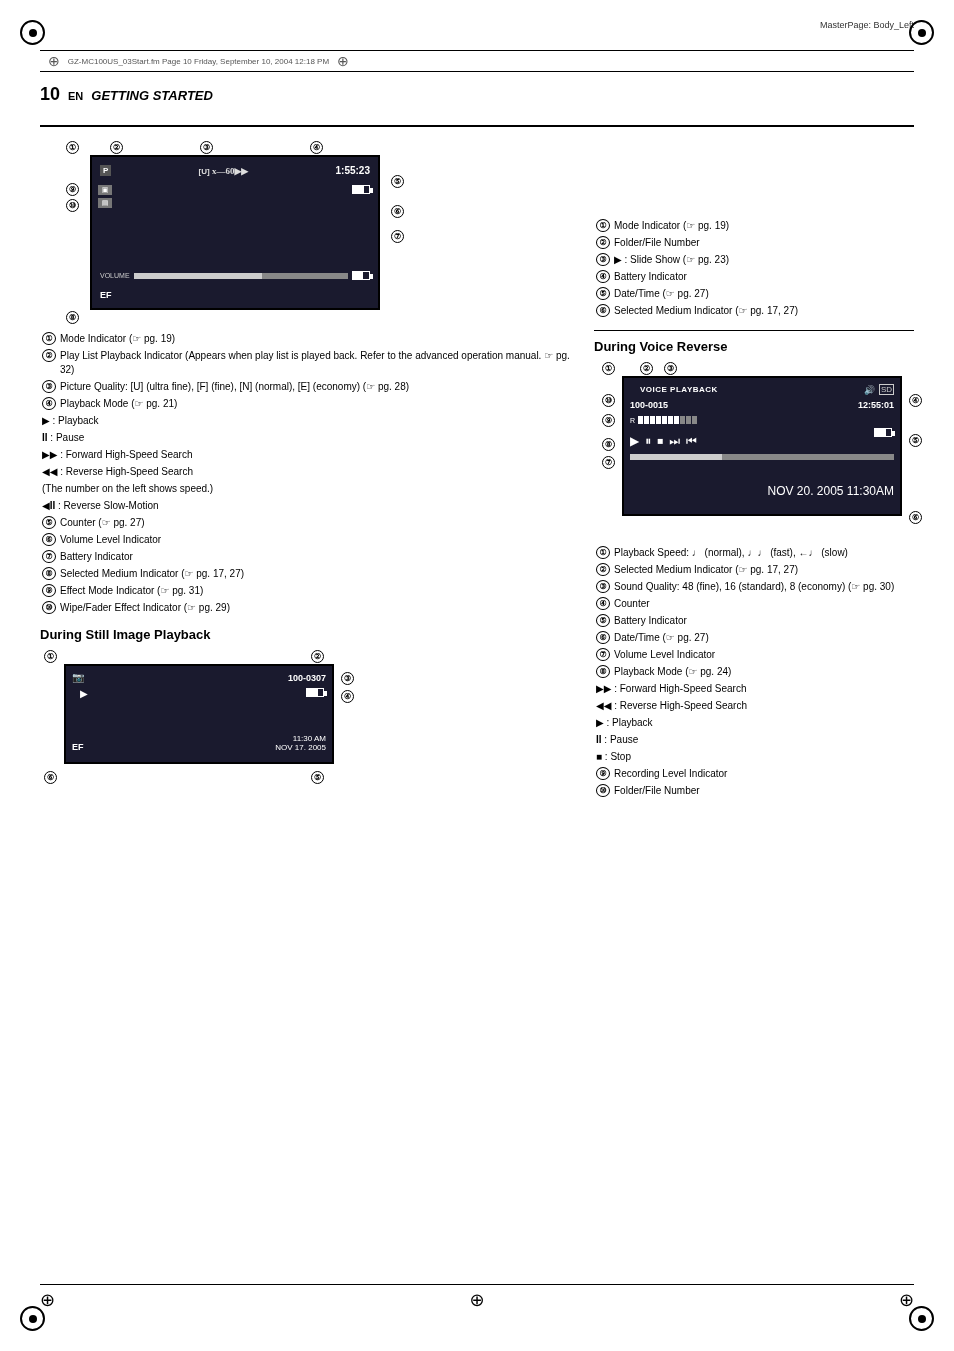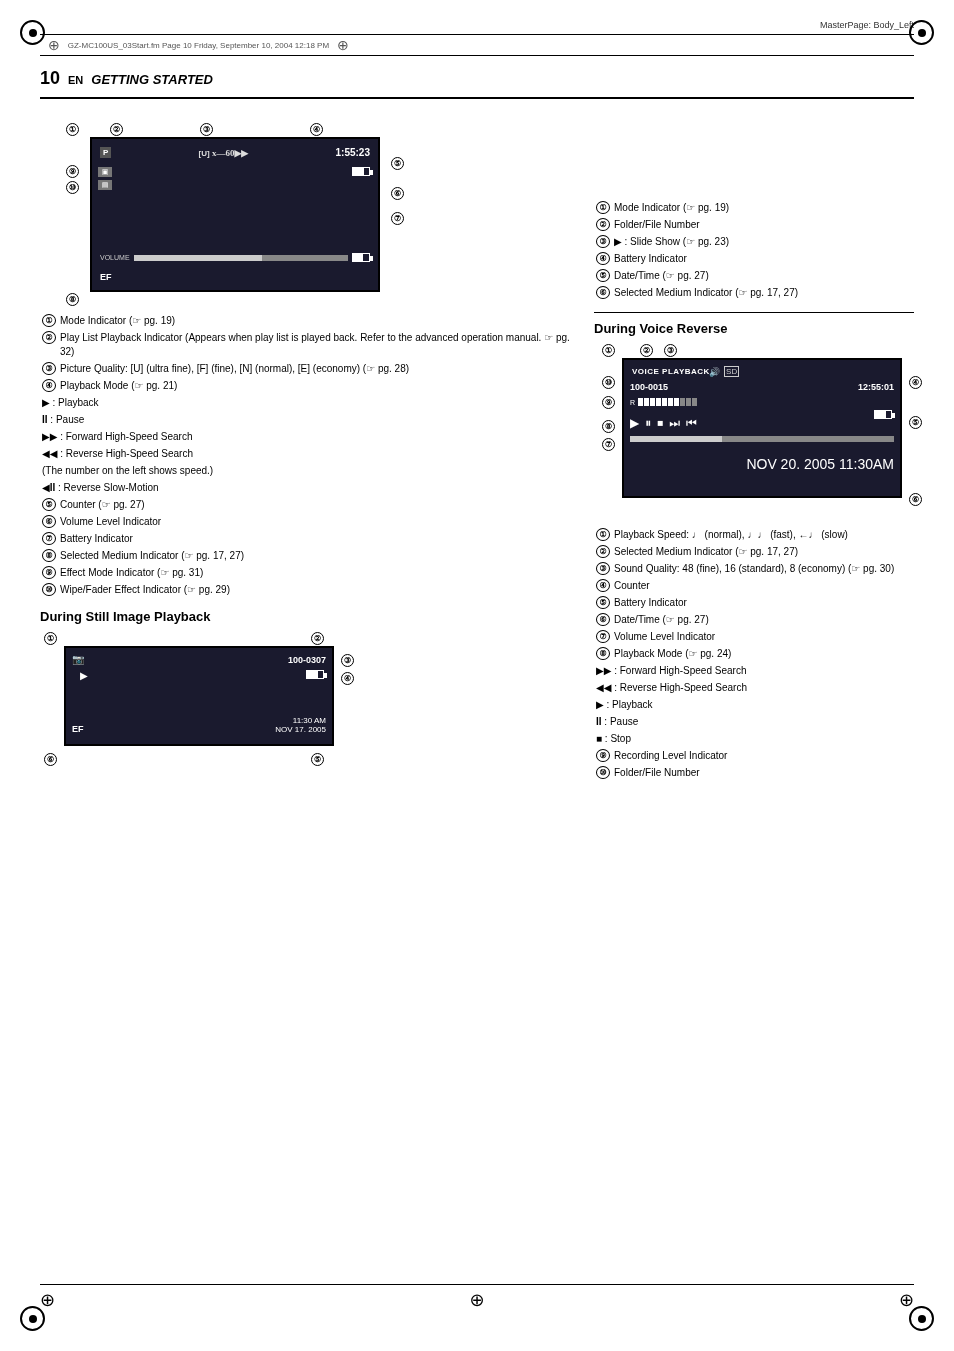--- a/index.html
+++ b/index.html
@@ -18,43 +18,43 @@
       min-height: 1351px;
       padding: 20px 40px;
       position: relative;
     }
 
     
     .top-meta {
       text-align: right;
       font-size: 9px;
       color: #333;
-      margin-bottom: 4px;
+      margin-bottom: 20px;
     }
 
     .file-line {
       font-size: 8px;
       color: #555;
       border-top: 1px solid #000;
       border-bottom: 1px solid #000;
       padding: 2px 0;
       margin-bottom: 12px;
       display: flex;
       align-items: center;
     }
     .registration-mark {
       font-size: 14px;
       margin: 0 8px;
     }
 
     
     .page-header {
       border-bottom: 2px solid #000;
-      padding-bottom: 8px;
-      margin-bottom: 22px;
+      padding-bottom: 20px;
+      margin-bottom: 12px;
       display: flex;
       align-items: baseline;
       gap: 8px;
     }
     .page-number {
       font-size: 18px;
       font-weight: bold;
     }
     .page-en {
       font-size: 11px;
@@ -226,23 +226,24 @@
       position: relative;
       width: 280px;
       height: 140px;
       border: 2px solid #000;
       background: #1a1a2e;
       margin-bottom: 8px;
     }
     .vp-header {
       position: absolute;
       top: 6px;
-      left: 8px;
+      left: 16px;
       right: 6px;
       display: flex;
+      justify-content: space-between;
       align-items: center;
       color: #fff;
       font-size: 8px;
     }
     .vp-title {
       font-size: 8px;
       font-weight: bold;
       letter-spacing: 0.5px;
     }
     .vp-icons {
@@ -303,24 +304,24 @@
       height: 6px;
       background: #888;
     }
     .vp-progress-fill {
       width: 35%;
       height: 100%;
       background: #ccc;
     }
     .vp-datetime {
       position: absolute;
-      bottom: 24px;
+      bottom: 16px;
       right: 6px;
       color: #fff;
-      font-size: 14px;
+      font-size: 12px;
     }
 
     
     .diagram-wrapper {
       position: relative;
       margin-bottom: 16px;
     }
 
     
     .divider-line {

